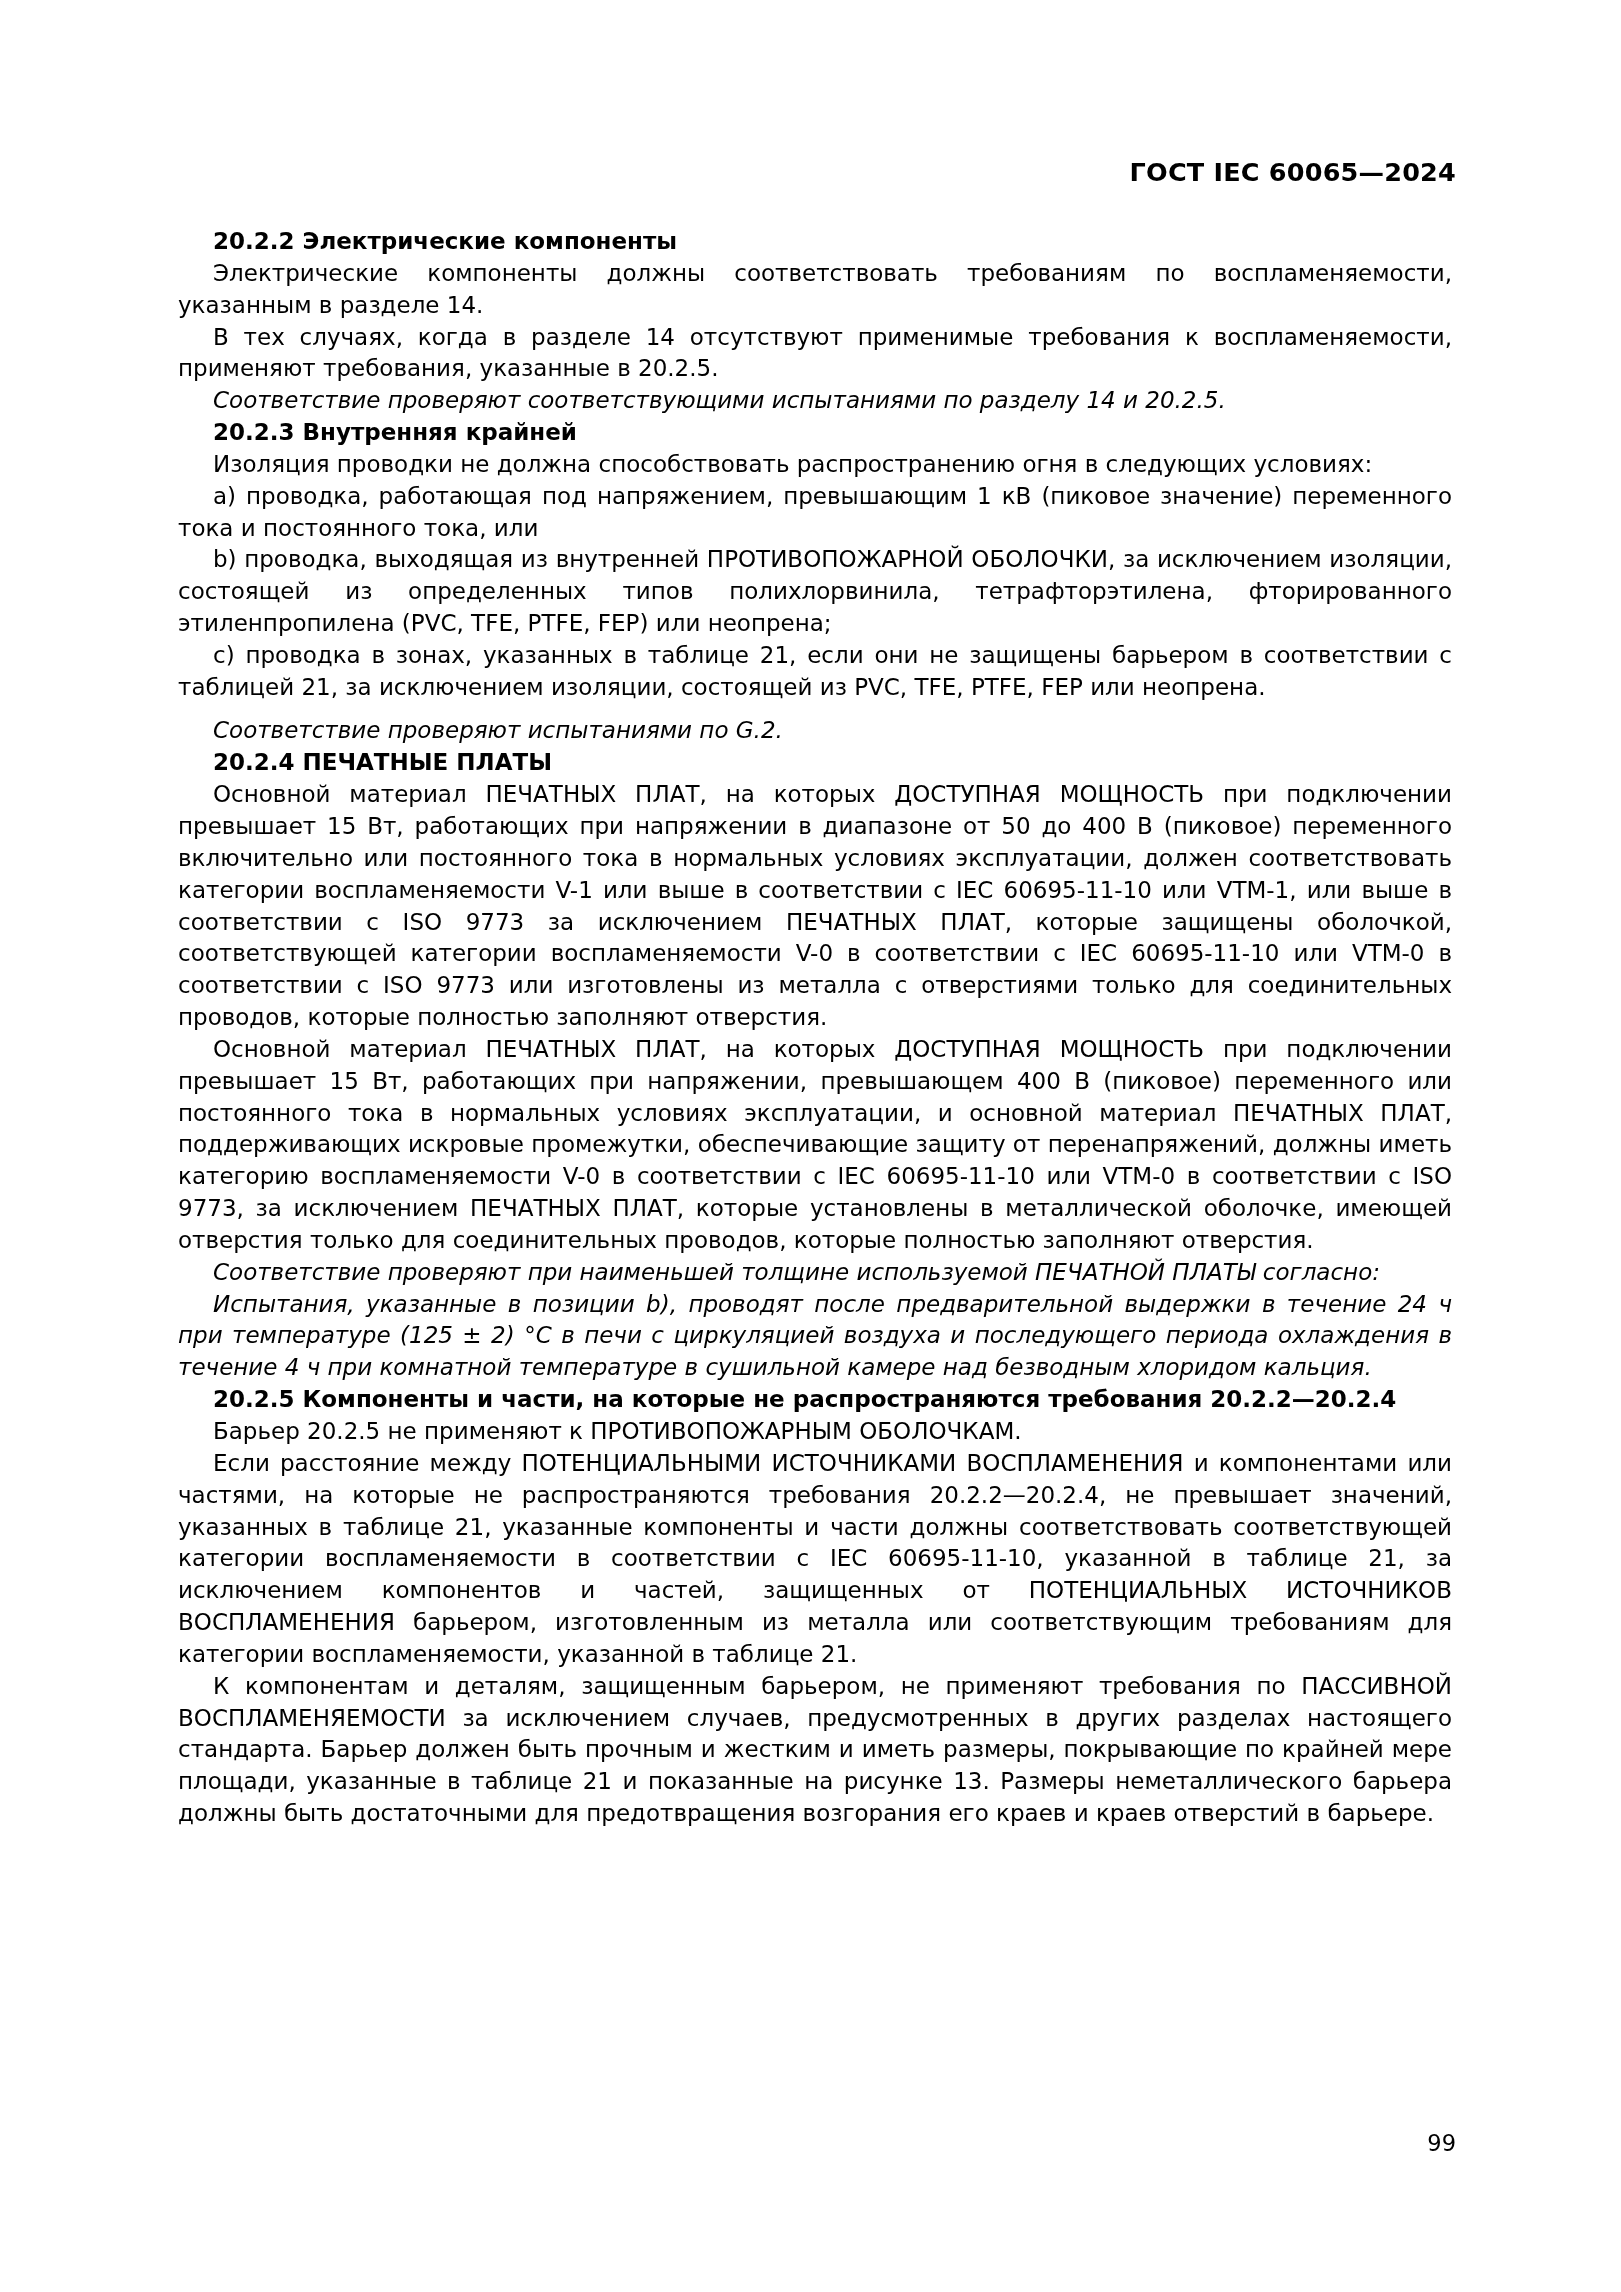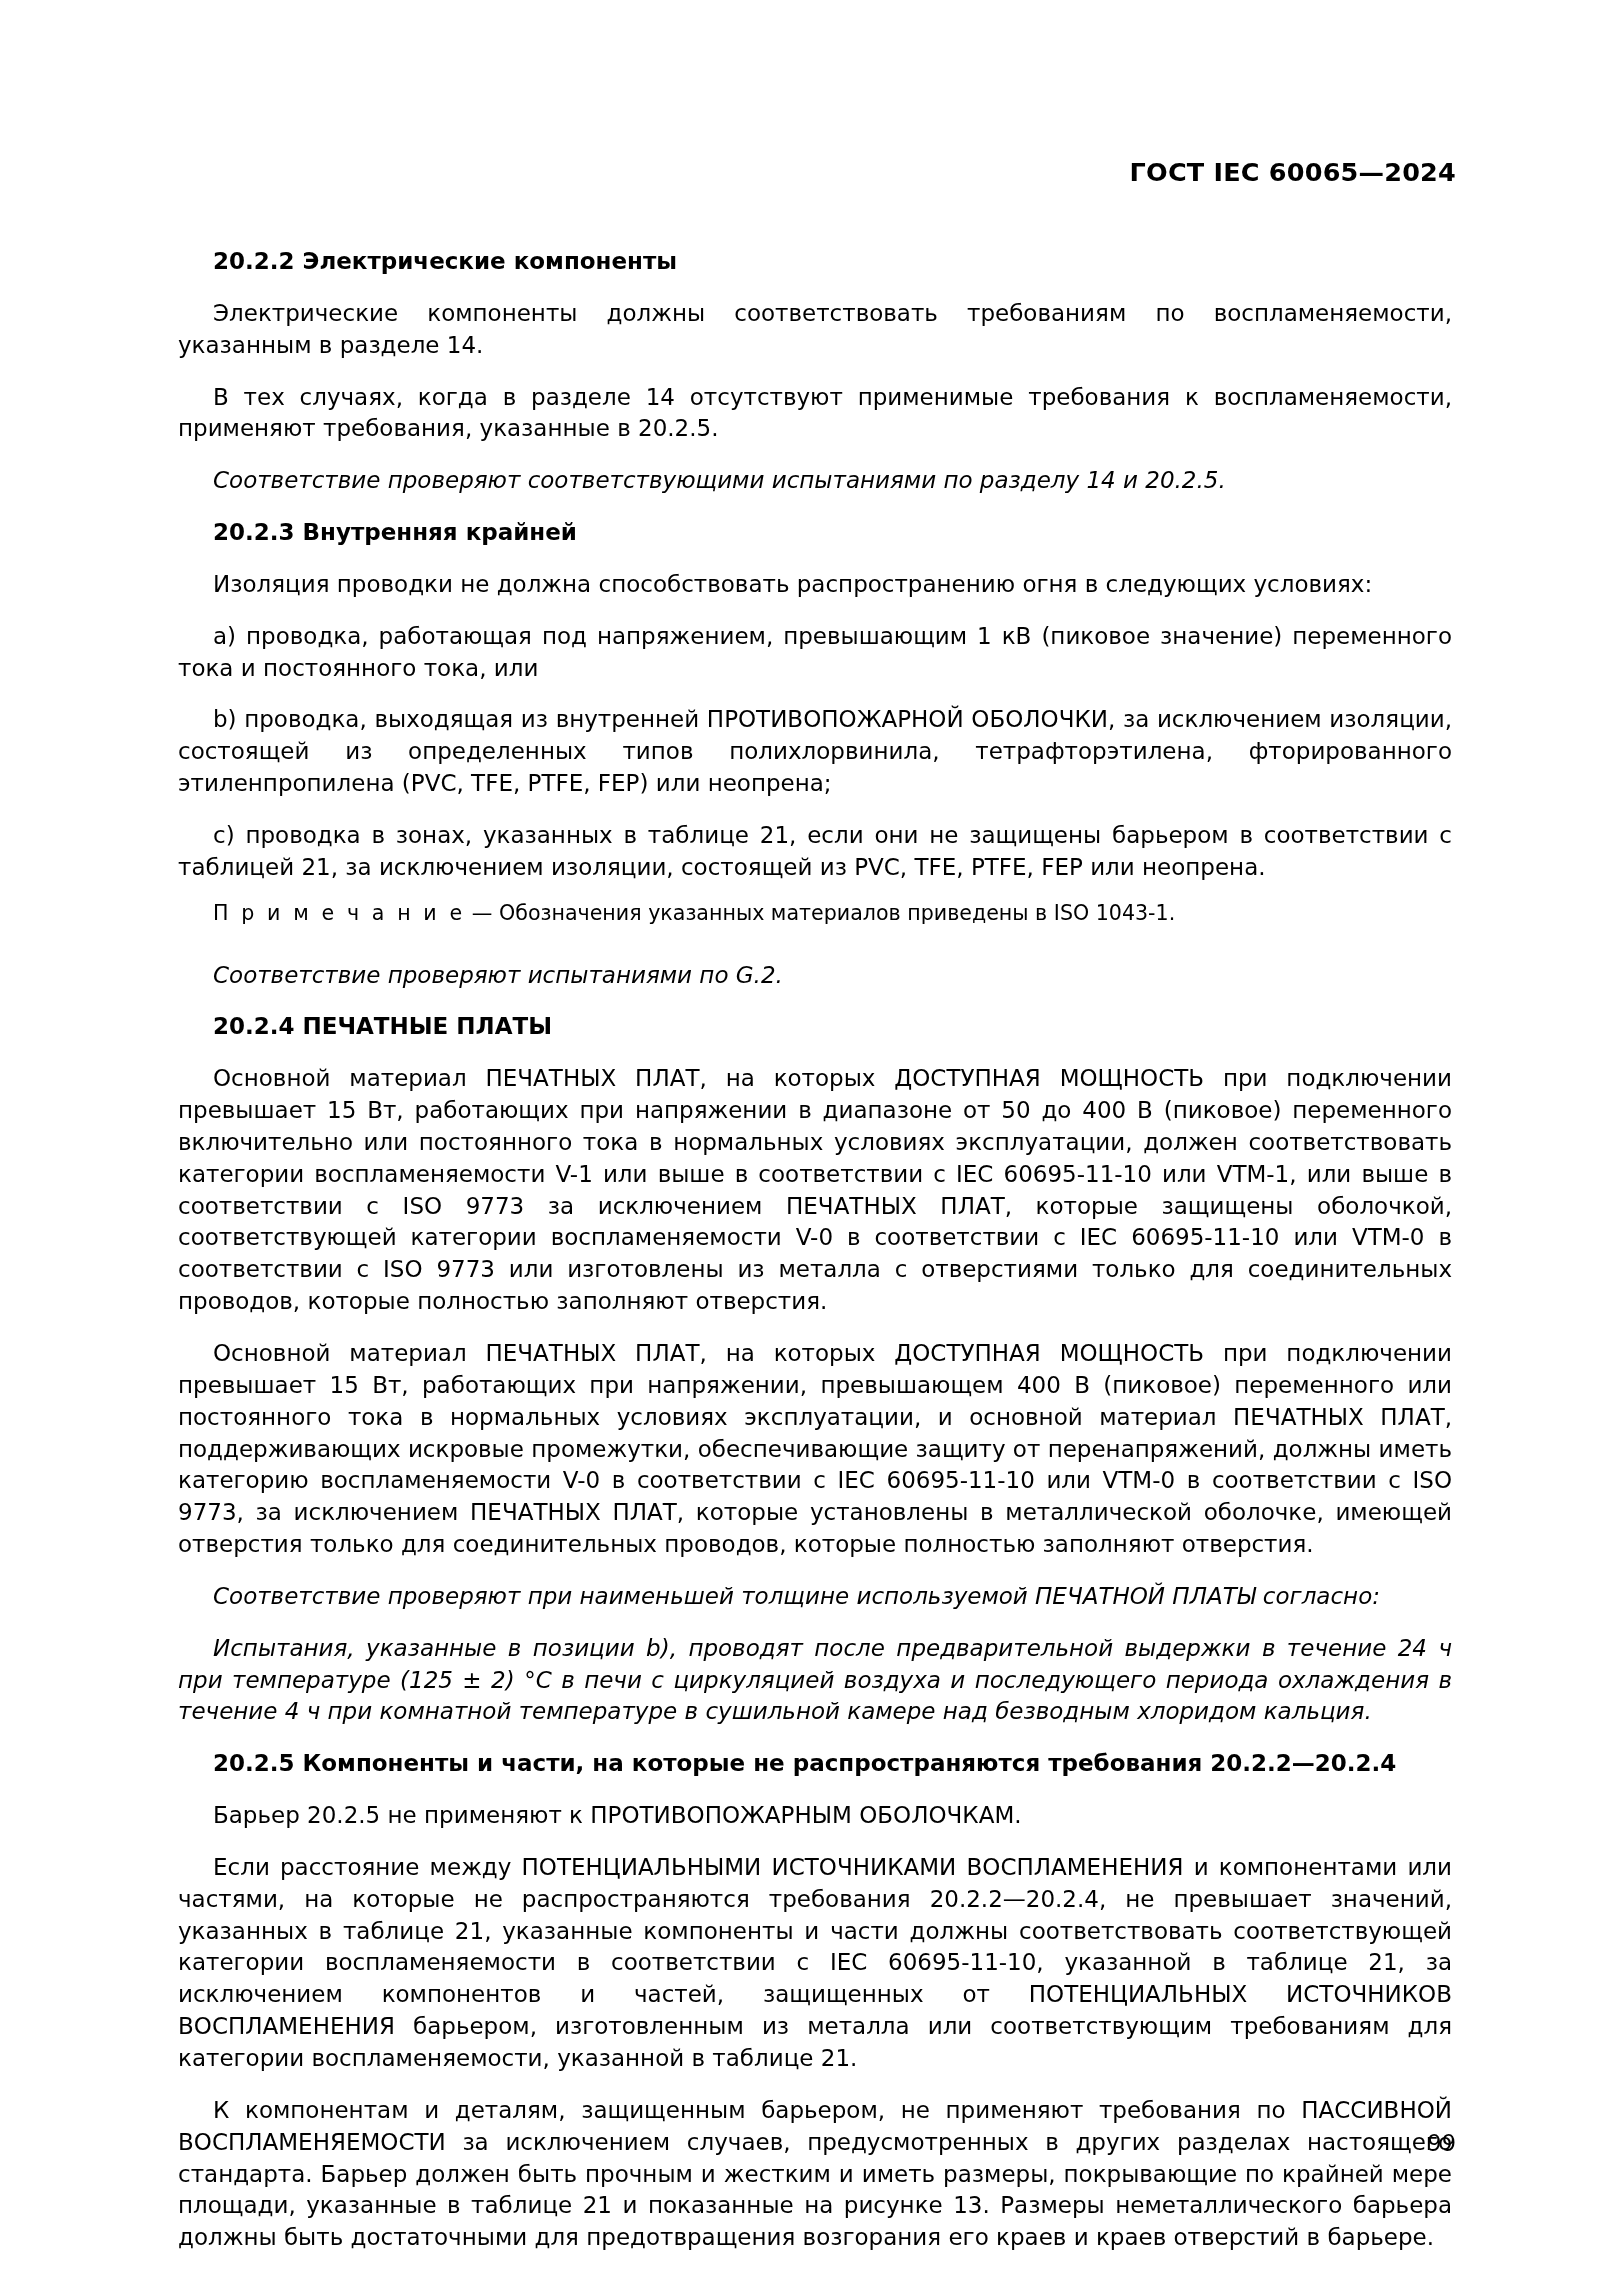--- a/index.html
+++ b/index.html
@@ -41,21 +41,20 @@
   p {
     margin: 0;
     font-size: 23px;
     line-height: 1.385;
     text-align: justify;
     text-justify: inter-word;
     hyphens: manual;
   }
   .ind {
     text-indent: 35px;
-    margin-top: 20px;
   }
   .bold {
     font-weight: bold;
   }
   .ital {
     font-style: italic;
   }
   .note {
     font-size: 20.6px;
     line-height: 1.38;
@@ -87,21 +86,20 @@
     <p class="ind">Электрические компоненты должны соответствовать требованиям по воспламеняемости, указанным в разделе 14.</p>
     <p class="ind">В тех случаях, когда в разделе 14 отсутствуют применимые требования к воспламеняемости, применяют требования, указанные в 20.2.5.</p>
     <p class="ind ital">Соответствие проверяют соответствующими испытаниями по разделу 14 и 20.2.5.</p>
 
     <p class="ind bold">20.2.3 Внутренняя крайней</p>
     <p class="ind">Изоляция проводки не должна способствовать распространению огня в следующих условиях:</p>
     <p class="ind">a)  проводка, работающая под напряжением, превышающим 1 кВ (пиковое значение) переменного тока и постоянного тока, или</p>
     <p class="ind">b)  проводка, выходящая из внутренней ПРОТИВОПОЖАРНОЙ ОБОЛОЧКИ, за исключением изоляции, состоящей из определенных типов полихлорвинила, тетрафторэтилена, фторированного этиленпропилена (PVC, TFE, PTFE, FEP) или неопрена;</p>
     <p class="ind">c)  проводка в зонах, указанных в таблице 21, если они не защищены барьером в соответствии с таблицей 21, за исключением изоляции, состоящей из PVC, TFE, PTFE, FEP или неопрена.</p>
 
-    <p class="note"><span class="sp">П р и м е ч а н и е</span><span>  — Обозначения указанных материалов приведены в ISO 1043-1.</span></p>
 
     <div class="gap-md"></div>
     <p class="ind ital">Соответствие проверяют испытаниями по G.2.</p>
 
     <p class="ind bold">20.2.4 ПЕЧАТНЫЕ ПЛАТЫ</p>
     <p class="ind">Основной материал ПЕЧАТНЫХ ПЛАТ, на которых ДОСТУПНАЯ МОЩНОСТЬ при подключении превышает 15 Вт, работающих при напряжении в диапазоне от 50 до 400 В (пиковое) переменного включительно или постоянного тока в нормальных условиях эксплуатации, должен соответствовать категории воспламеняемости V-1 или выше в соответствии с IEC 60695-11-10 или VTM-1, или выше в соответствии с ISO 9773 за исключением ПЕЧАТНЫХ ПЛАТ, которые защищены оболочкой, соответствующей категории воспламеняемости V-0 в соответствии с IEC 60695-11-10 или VTM-0 в соответствии с ISO 9773 или изготовлены из металла с отверстиями только для соединительных проводов, которые полностью заполняют отверстия.</p>
     <p class="ind">Основной материал ПЕЧАТНЫХ ПЛАТ, на которых ДОСТУПНАЯ МОЩНОСТЬ при подключении превышает 15 Вт, работающих при напряжении, превышающем 400 В (пиковое) переменного или постоянного тока в нормальных условиях эксплуатации, и основной материал ПЕЧАТНЫХ ПЛАТ, поддерживающих искровые промежутки, обеспечивающие защиту от перенапряжений, должны иметь категорию воспламеняемости V-0 в соответствии с IEC 60695-11-10 или VTM-0 в соответствии с ISO 9773, за исключением ПЕЧАТНЫХ ПЛАТ, которые установлены в металлической оболочке, имеющей отверстия только для соединительных проводов, которые полностью заполняют отверстия.</p>
     <p class="ind ital">Соответствие проверяют при наименьшей толщине используемой ПЕЧАТНОЙ ПЛАТЫ согласно:</p>
     <p class="ind ital">Испытания, указанные в позиции b), проводят после предварительной выдержки в течение 24 ч при температуре (125 ± 2) °C в печи с циркуляцией воздуха и последующего периода охлаждения в течение 4 ч при комнатной температуре в сушильной камере над безводным хлоридом кальция.</p>
 

